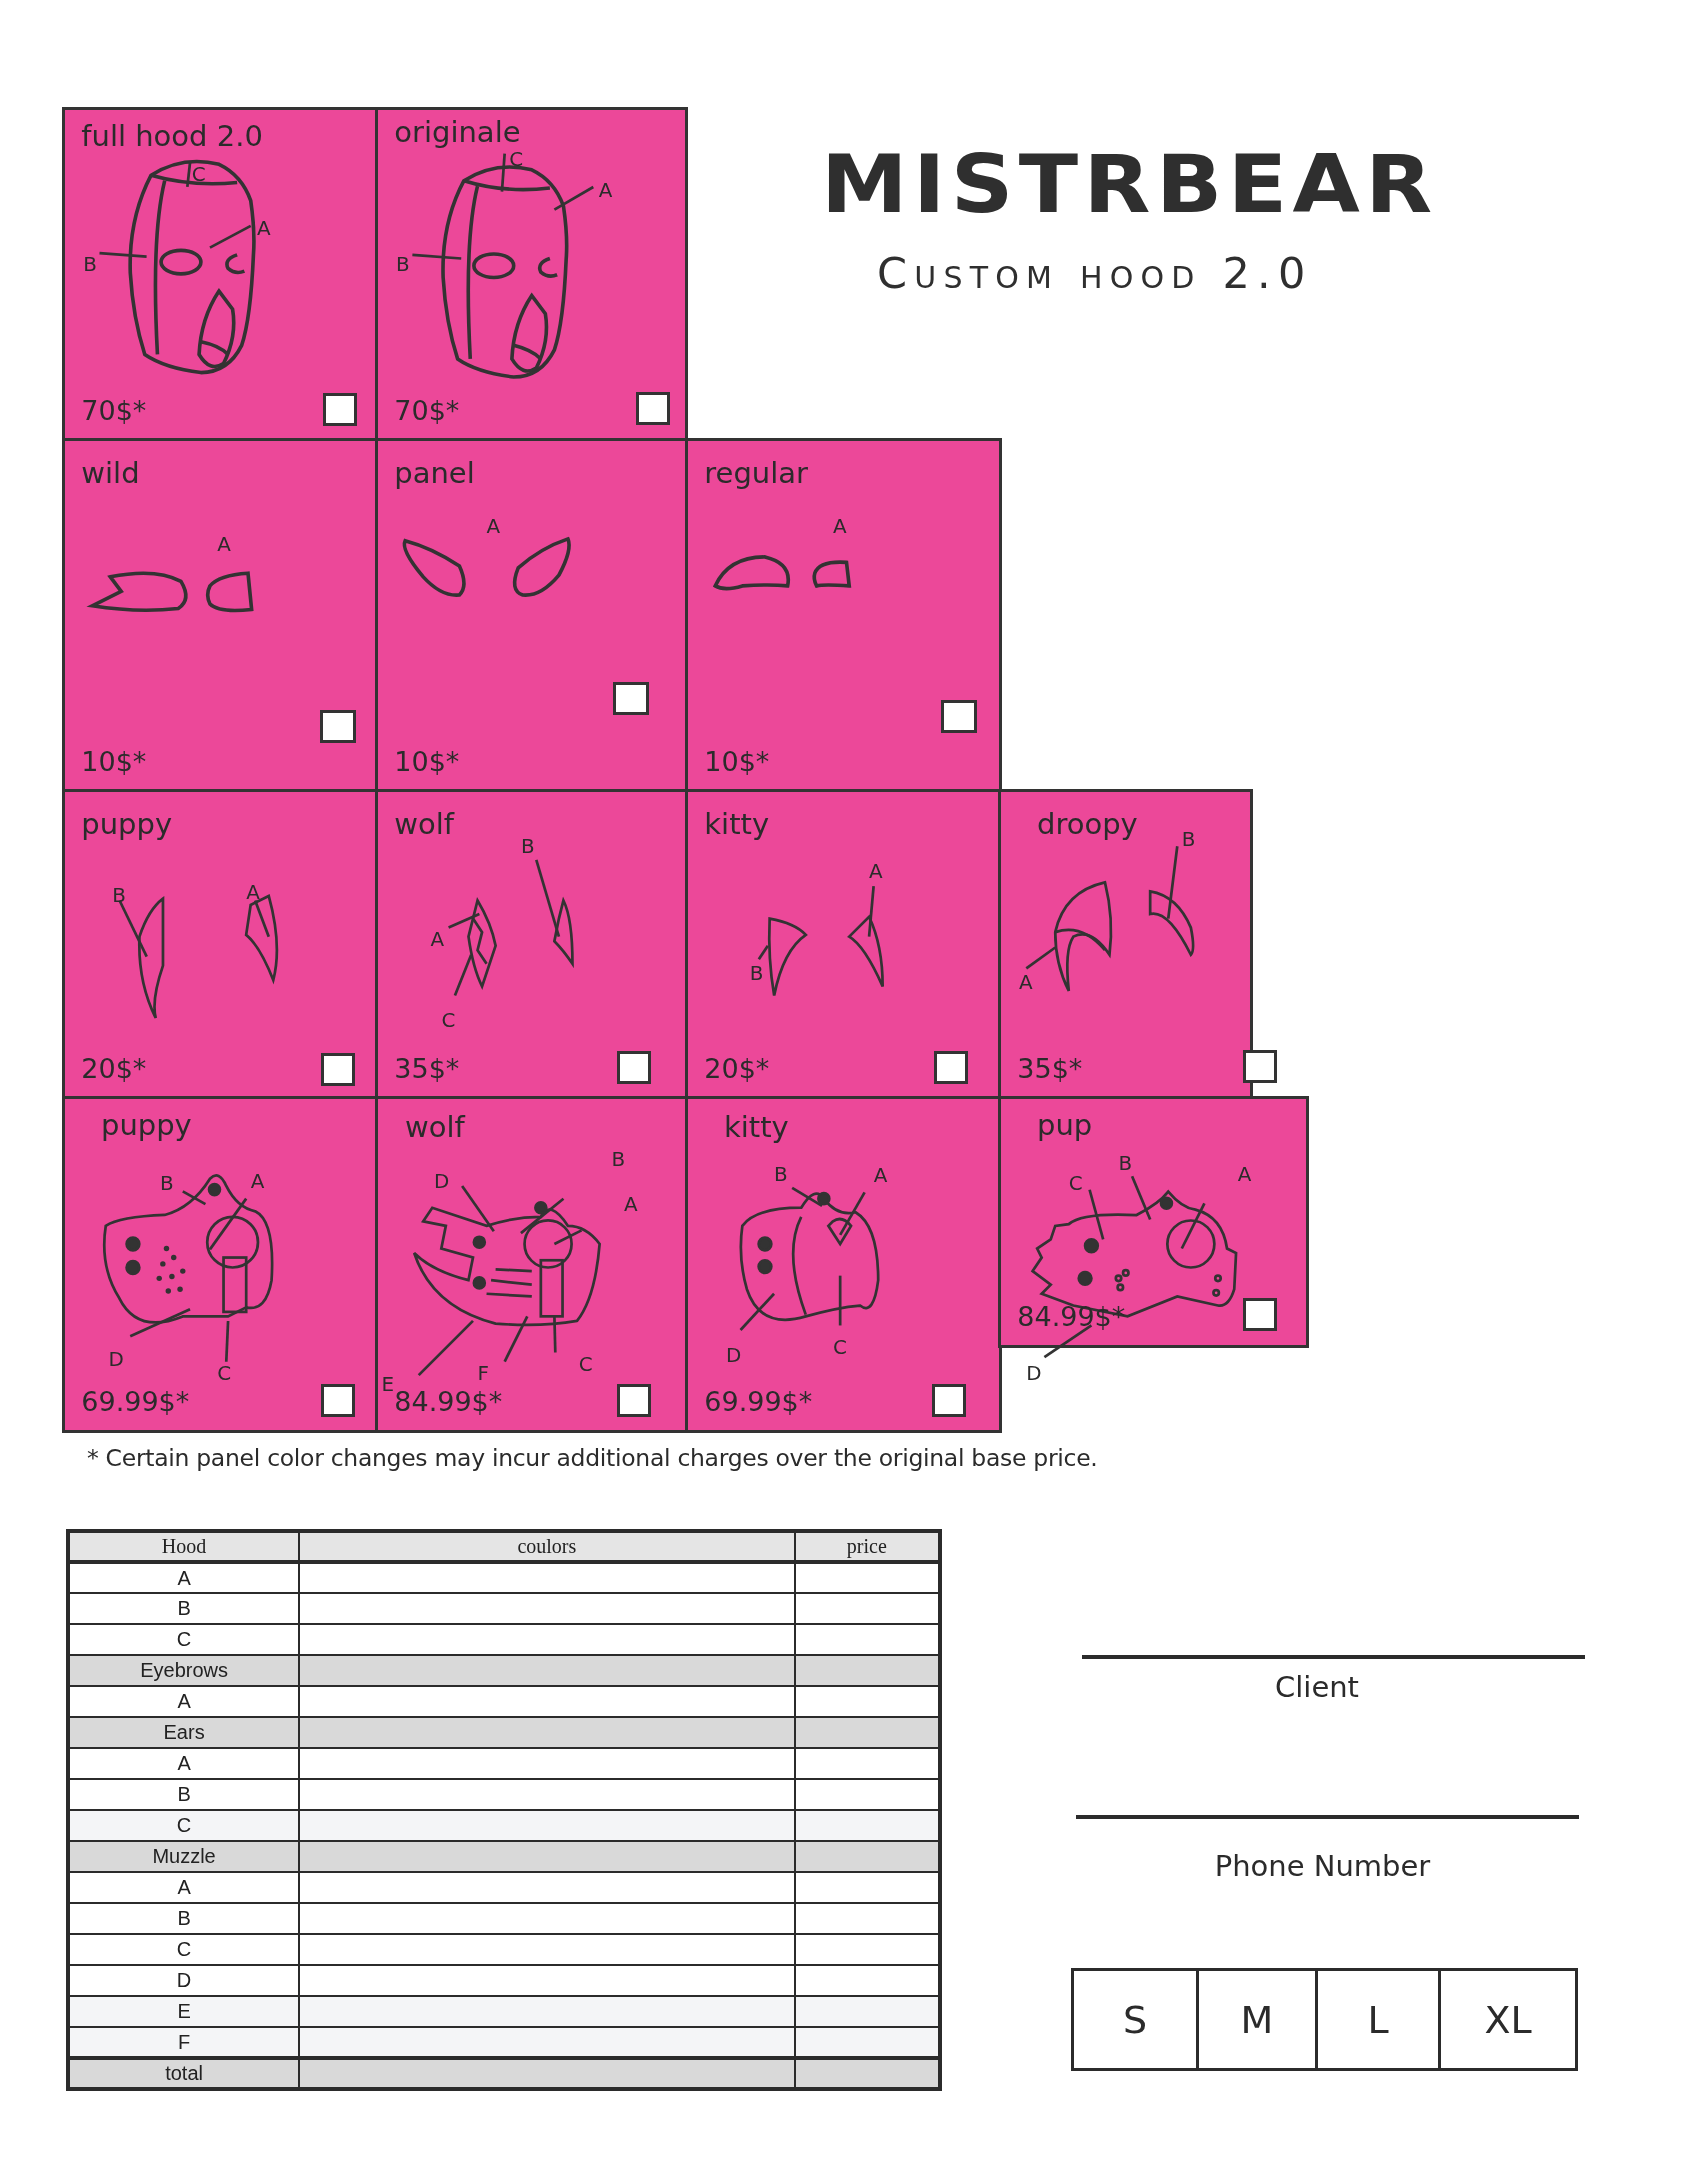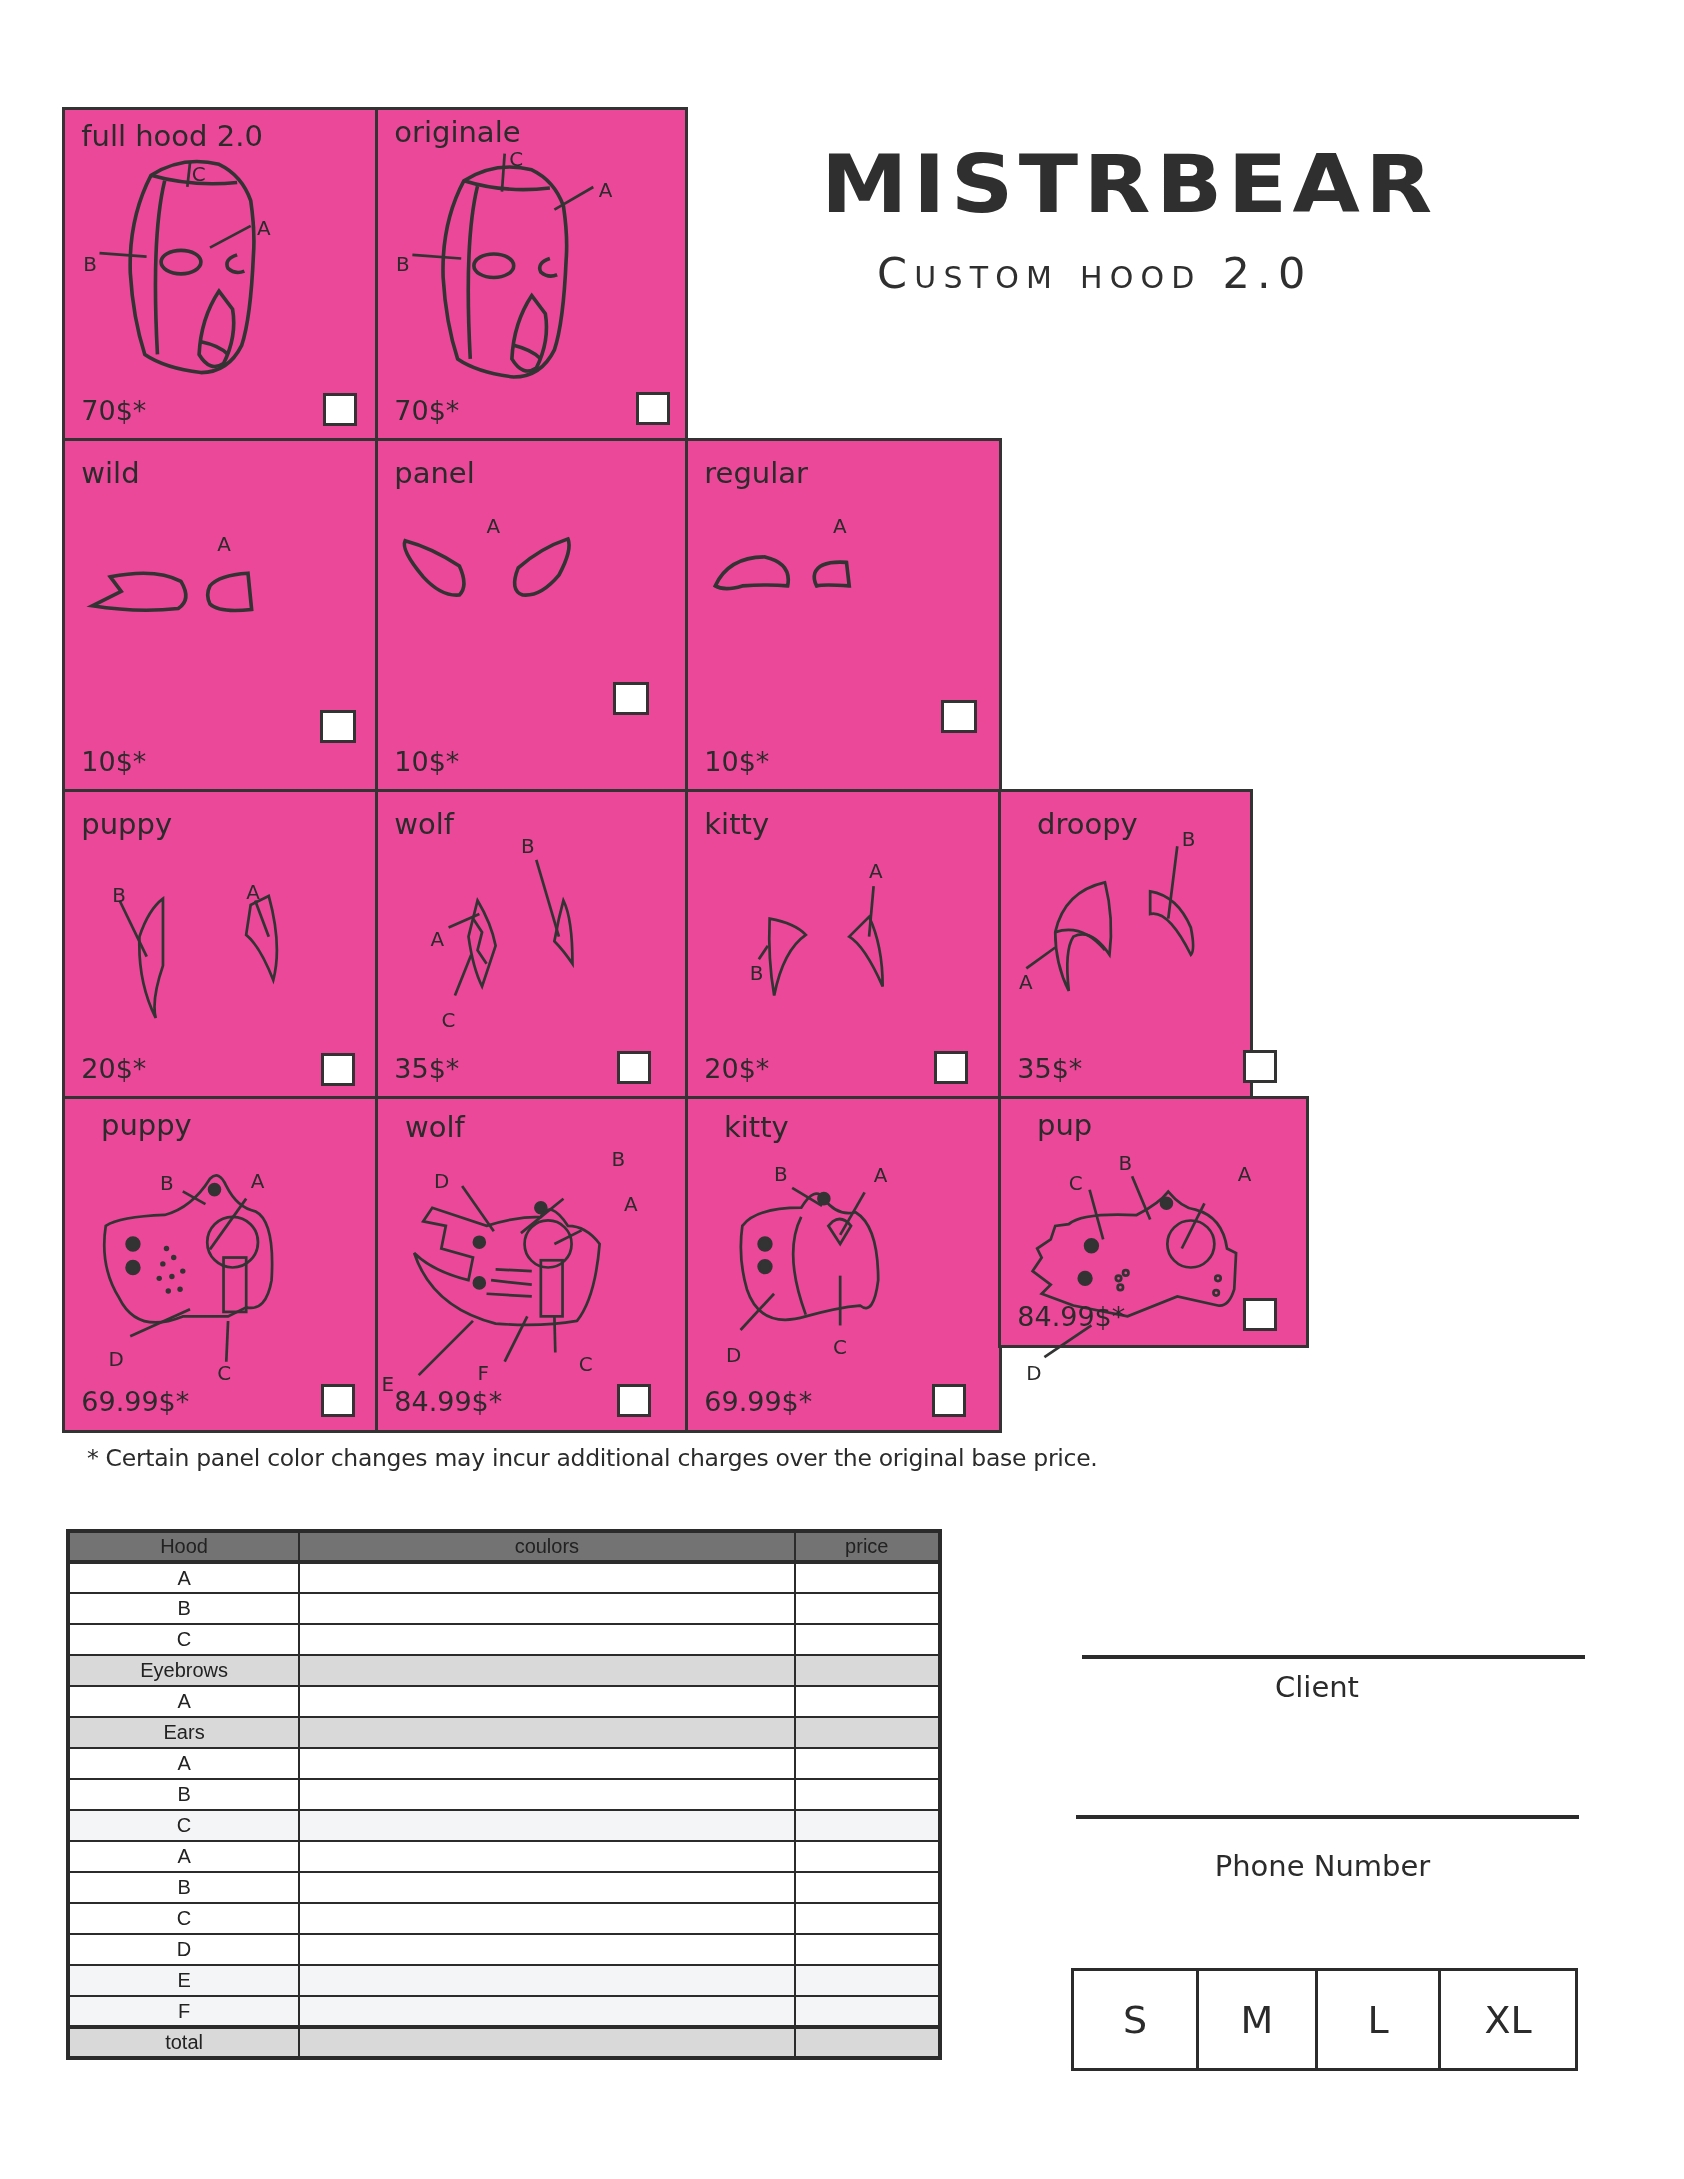--- a/index.html
+++ b/index.html
@@ -17,21 +17,21 @@
   .cell-price { position: absolute; left: 16.3px; bottom: 12.7px; font-family: "DejaVu Sans", sans-serif; font-size: 27px; color: #2b2b2b; }
   .checkbox { position: absolute; width: 34px; height: 33px; border: 3.6px solid #333333; background: #fff; cursor: pointer; }
   .cell svg { position: absolute; left: 0; top: 0; overflow: visible; }
   .lbl { font-family: "DejaVu Sans", sans-serif; font-size: 22px; fill: #2b2b2b; }
 
   .footnote { position: absolute; left: 87px; top: 1444px; font-family: "DejaVu Sans", sans-serif; font-size: 23.5px; color: #2b2b2b; letter-spacing: -0.3px; }
 
   
   .order-table { position: absolute; left: 66px; top: 1529px; width: 876px; border-collapse: collapse; border: 4.5px solid #2b2b2b; }
   .order-table td, .order-table th { border: 2.7px solid #2b2b2b; height: 31px; font-family: "Liberation Sans", sans-serif; font-size: 20px; font-weight: normal; text-align: center; color: #222; padding: 0; }
-  .order-table th { background: #737373; border-bottom-width: 4.5px; }
+  .order-table th { background: #e5e5e5; border-bottom-width: 4.5px; font-family: Liberation Serif, serif; }
   .order-table tr.section td { background: #d9d9d9; }
   .order-table tr.light td { background: #f4f5f7; }
   .order-table tr.total td { background: #d9d9d9; border-top-width: 4.5px; margin-top: 32px; }
   .order-table col.c1 { width: 232px; }
   .order-table col.c2 { width: 498px; }
   .order-table col.c3 { width: 146px; }
   .order-table td.input-cell { cursor: text; }
 
   
   .sig-line { position: absolute; height: 3.6px; background: #2b2b2b; }
@@ -375,20 +375,25 @@
     <tr>
         <td>B</td>
         <td class="input-cell"></td>
         <td class="input-cell"></td>
       </tr>
     <tr class="light">
         <td>C</td>
         <td class="input-cell"></td>
         <td class="input-cell"></td>
       </tr>
+    <tr class="section">
+        <td>Muzzle</td>
+        <td></td>
+        <td></td>
+      </tr>
     <tr>
         <td>A</td>
         <td class="input-cell"></td>
         <td class="input-cell"></td>
       </tr>
     <tr>
         <td>B</td>
         <td class="input-cell"></td>
         <td class="input-cell"></td>
       </tr>

